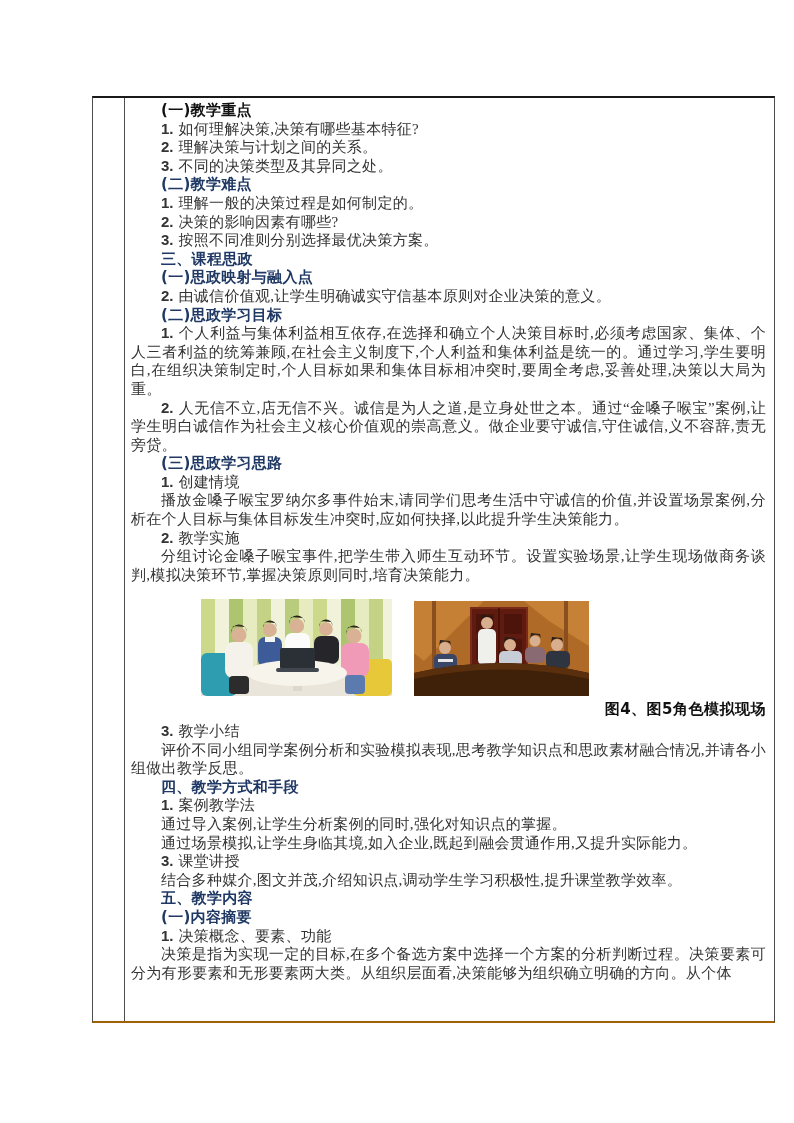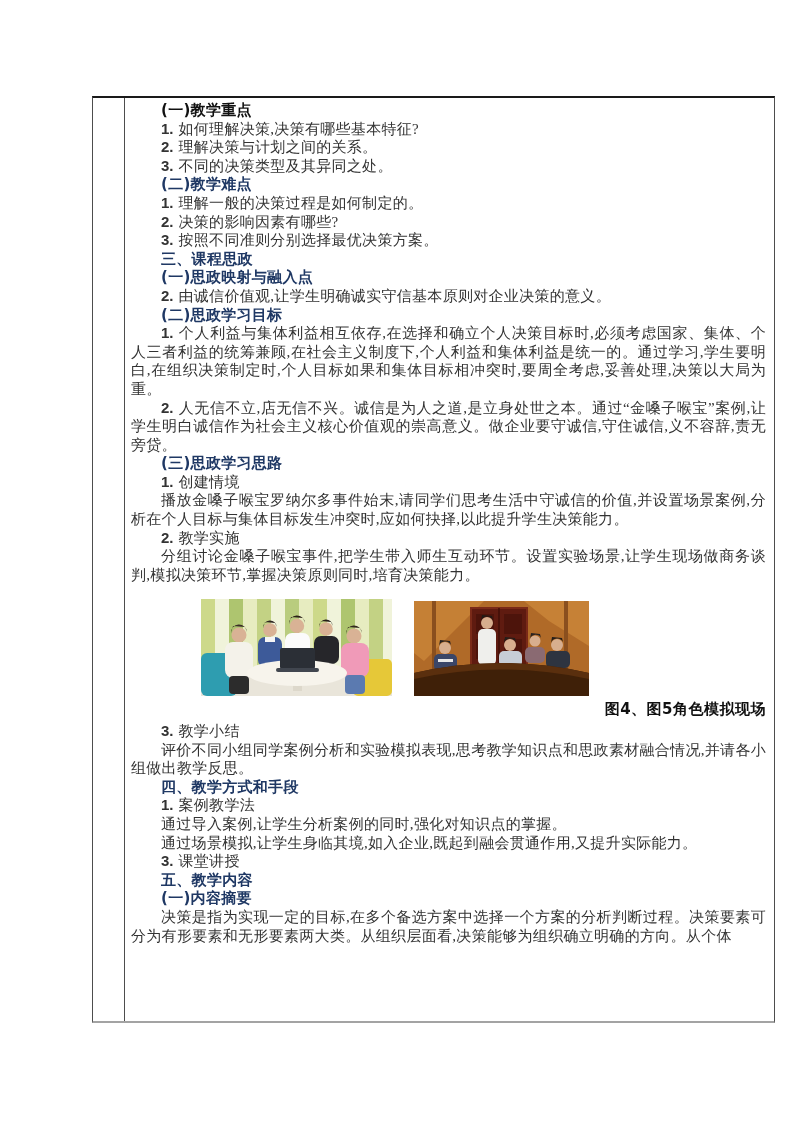--- a/index.html
+++ b/index.html
@@ -9,21 +9,21 @@
     background:#ffffff;
     overflow:hidden;
     font-family:"Liberation Serif","DejaVu Serif",serif;
   }
   .doc-table{
     position:absolute;left:92px;top:96px;
     width:683px;height:927px;
     box-sizing:border-box;
     border:1px solid var(--border,#4d4d4d);
     border-top:2px solid #1a1a1a;
-    border-bottom:2px solid #a3a3a3;
+    border-bottom:2px solid #a16207;
     display:flex;
     background:#ffffff;
   }
   .stub-cell{
     width:32px;flex:0 0 32px;
     box-sizing:border-box;
     border-right:1px solid var(--border,#4d4d4d);
   }
   .main-cell{
     flex:1 1 auto;
@@ -222,20 +222,22 @@
       <p class="para caption">图4、图5角色模拟现场</p>
 
       <div>
           <p class="para"><span class="num">3.</span>教学小结</p>
           <p class="para">评价不同小组同学案例分析和实验模拟表现,思考教学知识点和思政素材融合情况,并请各小组做出教学反思。</p>
           <p class="para heading-navy">四、教学方式和手段</p>
           <p class="para"><span class="num">1.</span>案例教学法</p>
           <p class="para">通过导入案例,让学生分析案例的同时,强化对知识点的掌握。</p>
           <p class="para">通过场景模拟,让学生身临其境,如入企业,既起到融会贯通作用,又提升实际能力。</p>
           <p class="para"><span class="num">3.</span>课堂讲授</p>
+          <p class="para">结合多种媒介,图文并茂,介绍知识点,调动学生学习积极性,提升课堂教学效率。</p>
           <p class="para heading-navy">五、教学内容</p>
           <p class="para heading-navy">(一)内容摘要</p>
+          <p class="para"><span class="num">1.</span>决策概念、要素、功能</p>
           <p class="para">决策是指为实现一定的目标,在多个备选方案中选择一个方案的分析判断过程。决策要素可分为有形要素和无形要素两大类。从组织层面看,决策能够为组织确立明确的方向。从个体</p>
         </div>
 
     </div>
   </div>
 </div>
 
 </body></html>

